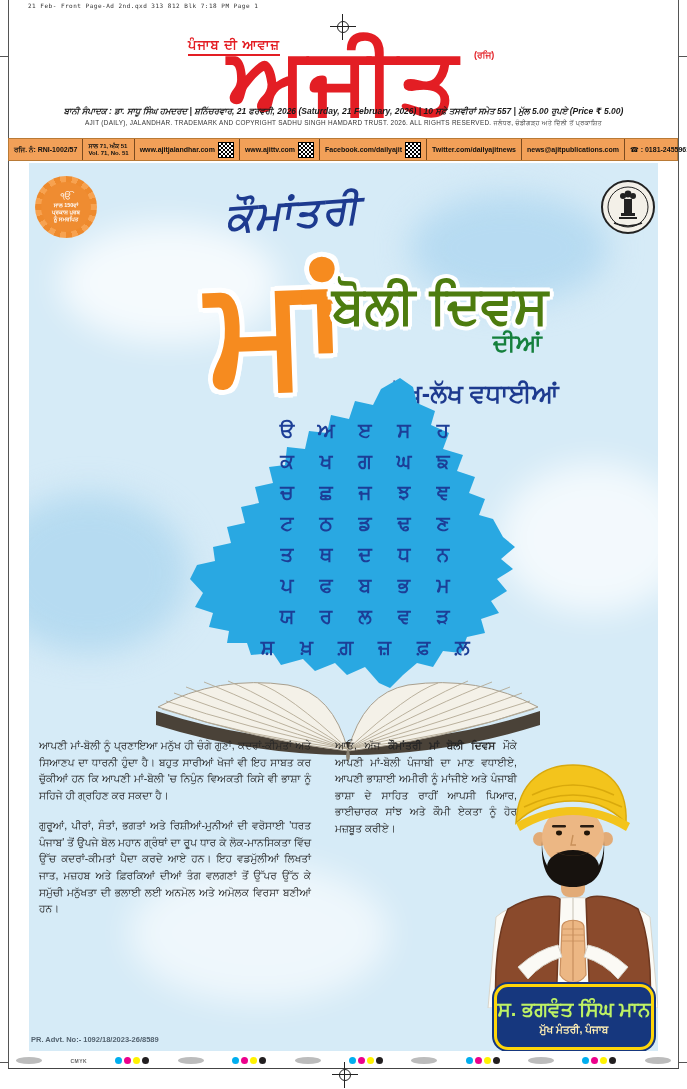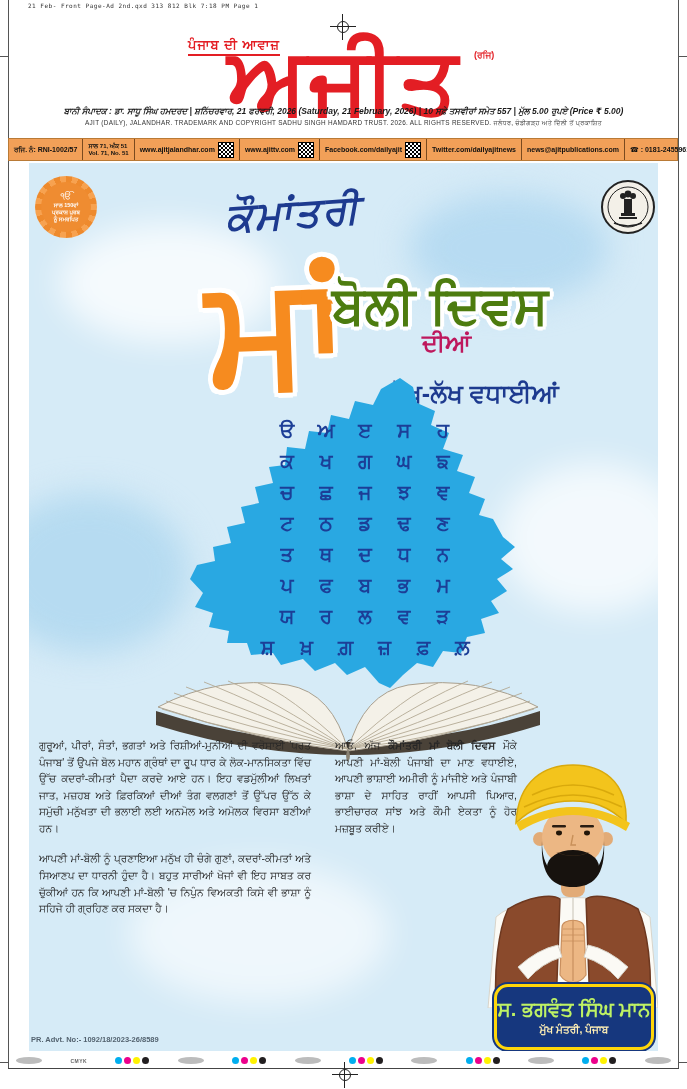--- a/index.html
+++ b/index.html
@@ -48,21 +48,21 @@
   .badge-sym{font-size:9px;}
   .badge-l{font-size:5.5px;font-weight:bold;}
 
   .emblem{position:absolute;left:571px;top:16px;}
 
   .kicker{position:absolute;left:196px;top:28px;font-size:40px;color:#1d3a8f;font-weight:bold;font-style:italic;transform:rotate(-4deg);letter-spacing:2px;}
   .maa{position:absolute;left:178px;top:84px;font-size:152px;line-height:1.1;font-weight:800;color:#f68b1f;transform:rotate(-2deg);
     text-shadow:-4px -4px 0 #fff,4px -4px 0 #fff,-4px 4px 0 #fff,4px 4px 0 #fff,0 -5px 0 #fff,0 5px 0 #fff,-5px 0 0 #fff,5px 0 0 #fff;}
   .bolidivas{position:absolute;left:303px;top:112px;font-size:52px;font-weight:700;color:#4d7c0f;white-space:nowrap;
     text-shadow:-3px -3px 0 #fff,3px -3px 0 #fff,-3px 3px 0 #fff,3px 3px 0 #fff,0 -4px 0 #fff,0 4px 0 #fff,-4px 0 0 #fff,4px 0 0 #fff;}
-  .dian{position:absolute;left:393px;top:166px;width:120px;text-align:left;font-size:24px;font-weight:800;color:#be185d;}
+  .dian{position:absolute;left:393px;top:166px;width:120px;text-align:right;font-size:24px;font-weight:800;color:#15803d;}
   .wishes{position:absolute;left:330px;top:196px;width:230px;text-align:center;font-size:25px;font-weight:800;color:#1d3a8f;margin-top:20px;}
 
   .map{position:absolute;left:156px;top:212px;}
   #alphabet-grid{position:absolute;left:214px;top:252px;width:244px;}
   .alpha-row{display:flex;justify-content:center;gap:13px;height:31px;align-items:center;}
   .alpha-letter{width:26px;text-align:center;font-size:20px;font-weight:700;color:#1c3e97;}
 
   .book{position:absolute;left:119px;top:482px;}
 
   .col{position:absolute;font-size:10.5px;line-height:1.58;color:#262626;text-align:justify;}
@@ -300,22 +300,22 @@
           <path d="M200 104 Q305 74 374 48"></path>
         <path d="M200 104 Q300 66 362 42"></path>
           <path d="M200 104 Q290 58 344 37"></path>
           <path d="M200 104 Q280 52 320 36"></path>
           <path d="M200 104 Q260 48 290 38"></path>
       </g>
       <path d="M200 104 Q196 112 200 117 Q204 112 200 104 Z" fill="#8a8273"></path>
     </svg>
 
     <div id="col1" class="col">
+      <p>ਆਪਣੀ ਮਾਂ-ਬੋਲੀ ਨੂੰ ਪ੍ਰਣਾਇਆ ਮਨੁੱਖ ਹੀ ਚੰਗੇ ਗੁਣਾਂ, ਕਦਰਾਂ-ਕੀਮਤਾਂ ਅਤੇ ਸਿਆਣਪ ਦਾ ਧਾਰਨੀ ਹੁੰਦਾ ਹੈ। ਬਹੁਤ ਸਾਰੀਆਂ ਖੋਜਾਂ ਵੀ ਇਹ ਸਾਬਤ ਕਰ ਚੁੱਕੀਆਂ ਹਨ ਕਿ ਆਪਣੀ ਮਾਂ-ਬੋਲੀ 'ਚ ਨਿਪੁੰਨ ਵਿਅਕਤੀ ਕਿਸੇ ਵੀ ਭਾਸ਼ਾ ਨੂੰ ਸਹਿਜੇ ਹੀ ਗ੍ਰਹਿਣ ਕਰ ਸਕਦਾ ਹੈ।</p>
       <p>ਗੁਰੂਆਂ, ਪੀਰਾਂ, ਸੰਤਾਂ, ਭਗਤਾਂ ਅਤੇ ਰਿਸ਼ੀਆਂ-ਮੁਨੀਆਂ ਦੀ ਵਰੋਸਾਈ 'ਧਰਤ ਪੰਜਾਬ' ਤੋਂ ਉਪਜੇ ਬੋਲ ਮਹਾਨ ਗ੍ਰੰਥਾਂ ਦਾ ਰੂਪ ਧਾਰ ਕੇ ਲੋਕ-ਮਾਨਸਿਕਤਾ ਵਿੱਚ ਉੱਚ ਕਦਰਾਂ-ਕੀਮਤਾਂ ਪੈਦਾ ਕਰਦੇ ਆਏ ਹਨ। ਇਹ ਵਡਮੁੱਲੀਆਂ ਲਿਖਤਾਂ ਜਾਤ, ਮਜ਼ਹਬ ਅਤੇ ਫ਼ਿਰਕਿਆਂ ਦੀਆਂ ਤੰਗ ਵਲਗਣਾਂ ਤੋਂ ਉੱਪਰ ਉੱਠ ਕੇ ਸਮੁੱਚੀ ਮਨੁੱਖਤਾ ਦੀ ਭਲਾਈ ਲਈ ਅਨਮੋਲ ਅਤੇ ਅਮੋਲਕ ਵਿਰਸਾ ਬਣੀਆਂ ਹਨ।</p>
-      <p>ਆਪਣੀ ਮਾਂ-ਬੋਲੀ ਨੂੰ ਪ੍ਰਣਾਇਆ ਮਨੁੱਖ ਹੀ ਚੰਗੇ ਗੁਣਾਂ, ਕਦਰਾਂ-ਕੀਮਤਾਂ ਅਤੇ ਸਿਆਣਪ ਦਾ ਧਾਰਨੀ ਹੁੰਦਾ ਹੈ। ਬਹੁਤ ਸਾਰੀਆਂ ਖੋਜਾਂ ਵੀ ਇਹ ਸਾਬਤ ਕਰ ਚੁੱਕੀਆਂ ਹਨ ਕਿ ਆਪਣੀ ਮਾਂ-ਬੋਲੀ 'ਚ ਨਿਪੁੰਨ ਵਿਅਕਤੀ ਕਿਸੇ ਵੀ ਭਾਸ਼ਾ ਨੂੰ ਸਹਿਜੇ ਹੀ ਗ੍ਰਹਿਣ ਕਰ ਸਕਦਾ ਹੈ।</p>
     </div>
     <div id="col2" class="col">
       <p><span>ਆਓ, ਅੱਜ </span><b>ਕੌਮਾਂਤਰੀ ਮਾਂ ਬੋਲੀ ਦਿਵਸ</b><span> ਮੌਕੇ ਆਪਣੀ ਮਾਂ-ਬੋਲੀ ਪੰਜਾਬੀ ਦਾ ਮਾਣ ਵਧਾਈਏ, ਆਪਣੀ ਭਾਸ਼ਾਈ ਅਮੀਰੀ ਨੂੰ ਮਾਂਜੀਏ ਅਤੇ ਪੰਜਾਬੀ ਭਾਸ਼ਾ ਦੇ ਸਾਹਿਤ ਰਾਹੀਂ ਆਪਸੀ ਪਿਆਰ, ਭਾਈਚਾਰਕ ਸਾਂਝ ਅਤੇ ਕੌਮੀ ਏਕਤਾ ਨੂੰ ਹੋਰ ਮਜ਼ਬੂਤ ਕਰੀਏ।</span></p>
     </div>
 
     <svg class="cm-photo" width="230" height="251" viewBox="0 0 230 251">
 
       <path d="M38 160 C66 134 164 134 192 160 L200 251 L30 251 Z" fill="#fbfaf5" stroke="#d8d4ca" stroke-width="1"></path>
 
       <path d="M50 152 C70 140 94 136 102 142 L98 251 L38 251 C36 212 40 174 50 152 Z" fill="#8a4a2c" stroke="#6d3820" stroke-width="1.5"></path>

